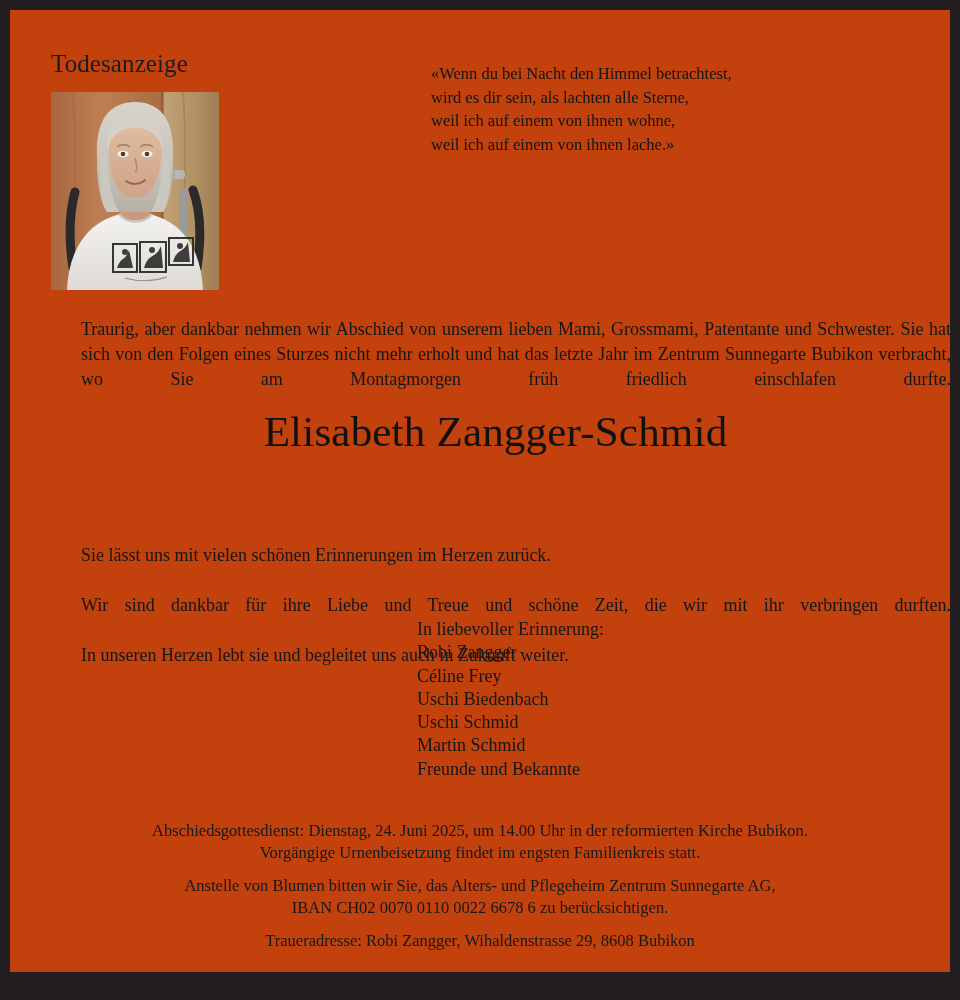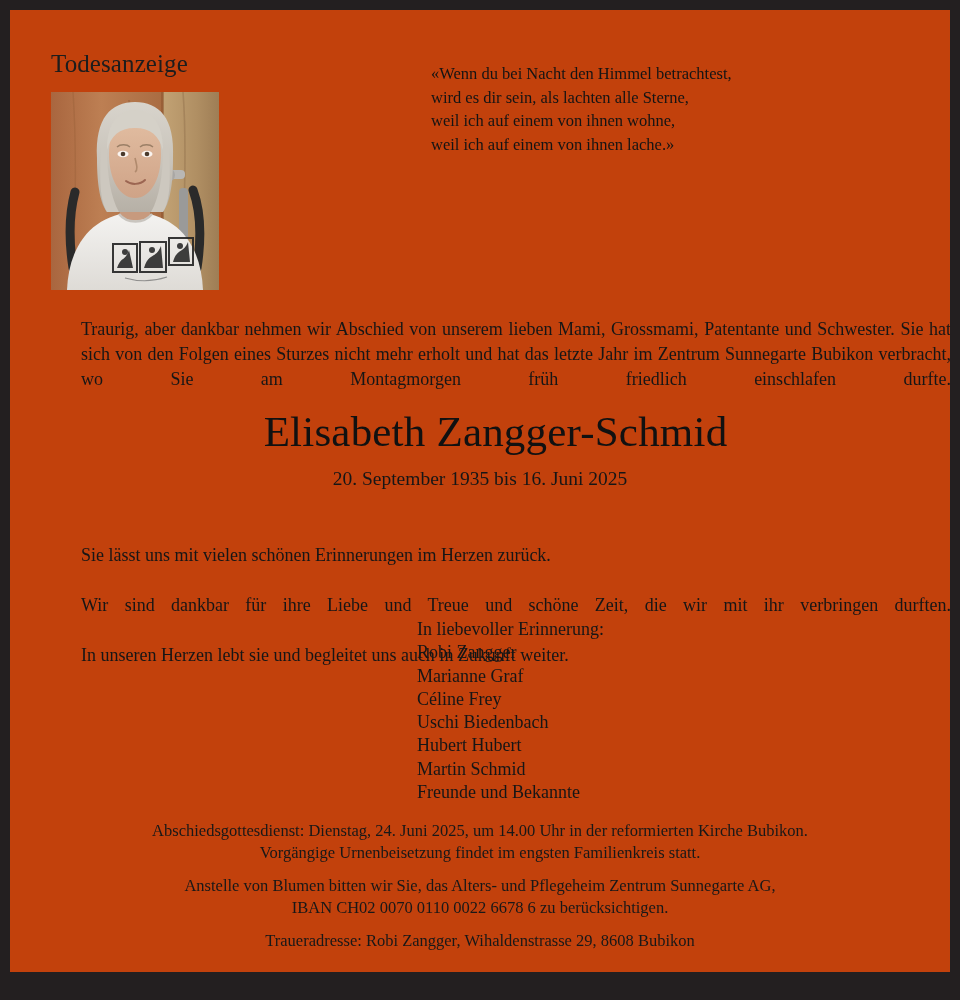--- a/index.html
+++ b/index.html
@@ -258,36 +258,34 @@
       <div class="verse">«Wenn du bei Nacht den Himmel betrachtest,
 wird es dir sein, als lachten alle Sterne,
 weil ich auf einem von ihnen wohne,
 weil ich auf einem von ihnen lache.»</div>
     </div>
 
     <div class="body-paragraph para-intro">Traurig, aber dankbar nehmen wir Abschied von unserem lieben Mami, Grossmami, Patentante und Schwester. Sie hat sich von den Folgen eines Sturzes nicht mehr erholt und hat das letzte Jahr im Zentrum Sunnegarte Bubikon verbracht, wo Sie am Montagmorgen früh friedlich einschlafen durfte.</div>
 
     <div class="name-block">
       <div class="deceased-name">Elisabeth Zangger-Schmid</div>
-      <div class="life-dates">20. September 1935 bis 16. Juni 2025</div>
     </div>
 
     <div class="body-paragraph para-memory">
       <span class="plain-line">Sie lässt uns mit vielen schönen Erinnerungen im Herzen zurück.</span>
       <span class="just-line">Wir sind dankbar für ihre Liebe und Treue und schöne Zeit, die wir mit ihr verbringen durften.</span>
       <span class="plain-line">In unseren Herzen lebt sie und begleitet uns auch in Zukunft weiter.</span>
     </div>
 
     <div class="mourners">
       <div class="mourners-heading">In liebevoller Erinnerung:</div>
       <div class="mourner-name">Robi Zangger</div>
-      <div class="mourner-name">Marianne Graf</div>
       <div class="mourner-name">Céline Frey</div>
       <div class="mourner-name">Uschi Biedenbach</div>
-      <div class="mourner-name">Hubert Hubert</div>
+      <div class="mourner-name">Uschi Schmid</div>
       <div class="mourner-name">Martin Schmid</div>
       <div class="mourner-name">Freunde und Bekannte</div>
     </div>
 
     <div class="footer-notices">
       <div class="notice">Abschiedsgottesdienst: Dienstag, 24. Juni 2025, um 14.00 Uhr in der reformierten Kirche Bubikon.
 Vorgängige Urnenbeisetzung findet im engsten Familienkreis statt.</div>
       <div class="notice">Anstelle von Blumen bitten wir Sie, das Alters- und Pflegeheim Zentrum Sunnegarte AG,
 IBAN CH02 0070 0110 0022 6678 6 zu berücksichtigen.</div>
       <div class="notice">Traueradresse: Robi Zangger, Wihaldenstrasse 29, 8608 Bubikon</div>

